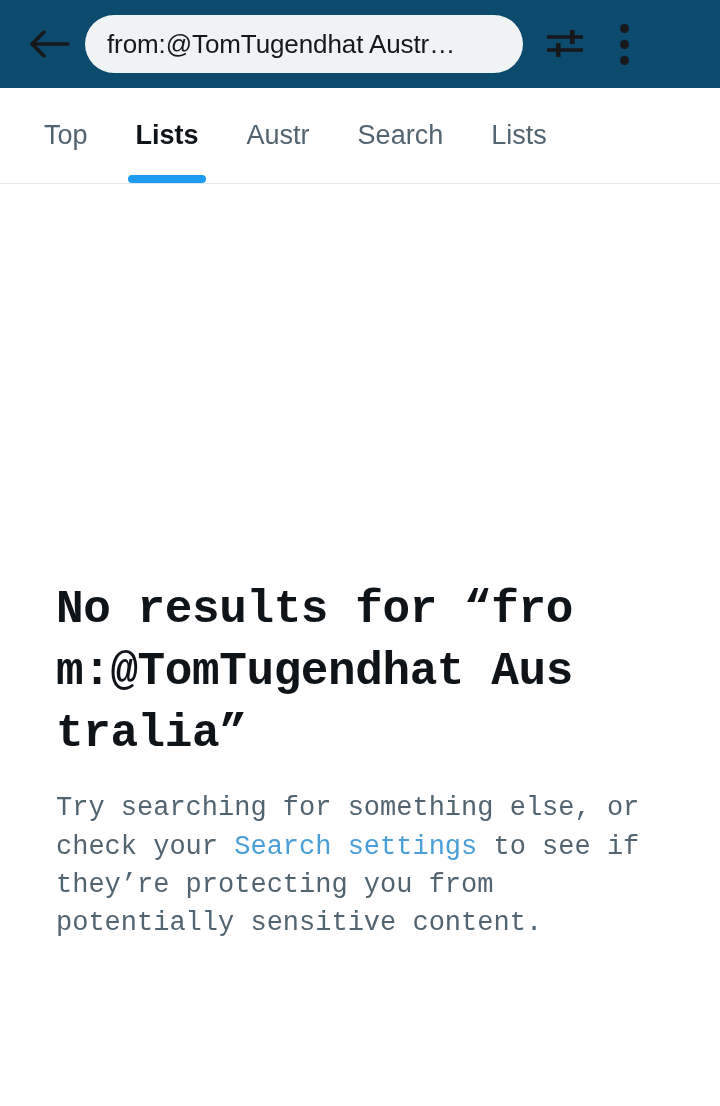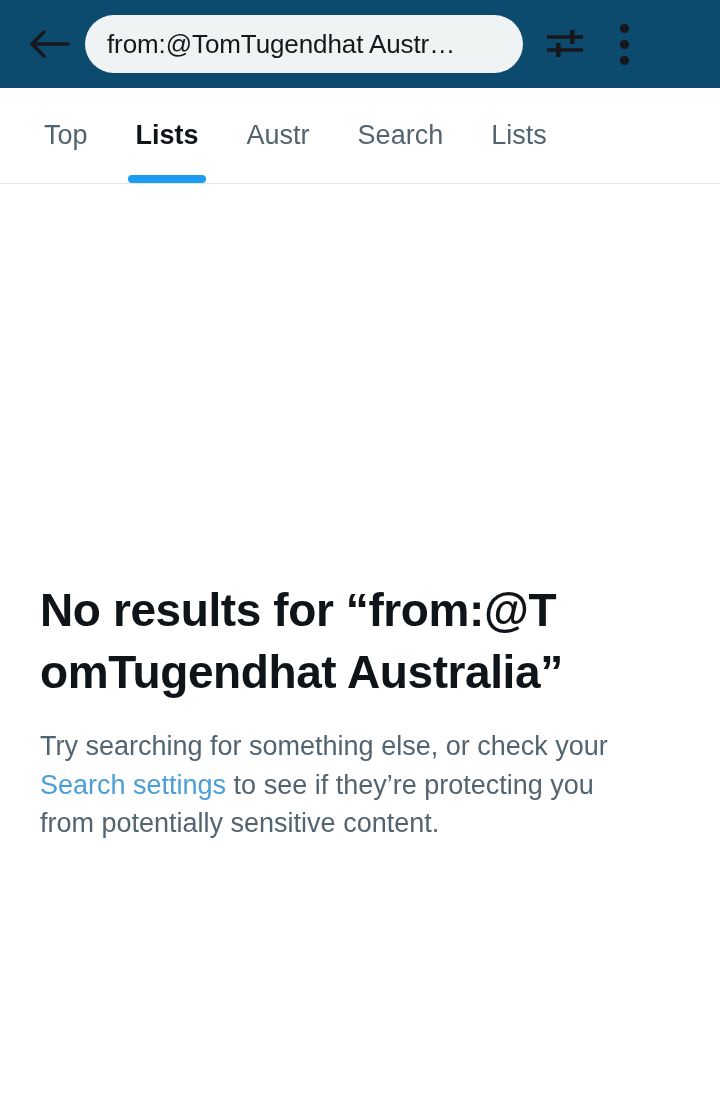--- a/index.html
+++ b/index.html
@@ -96,22 +96,23 @@
     position:absolute;
     bottom:0; left:50%;
     transform:translateX(-50%);
     width:78px; height:8px;
     border-radius:4px;
     background:#1d9bf0;
   }
 
   
   .empty-state {
-    padding:0 40px;
+    padding:0 56px;
     margin-top:395px;
+    font-family:Liberation Mono, monospace;
   }
   .empty-title {
     font-size:46px;
     line-height:1.35;
     font-weight:bold;
     color:#0f1419;
     letter-spacing:-0.4px;
     word-break:break-all;
     max-width:540px;
   }

